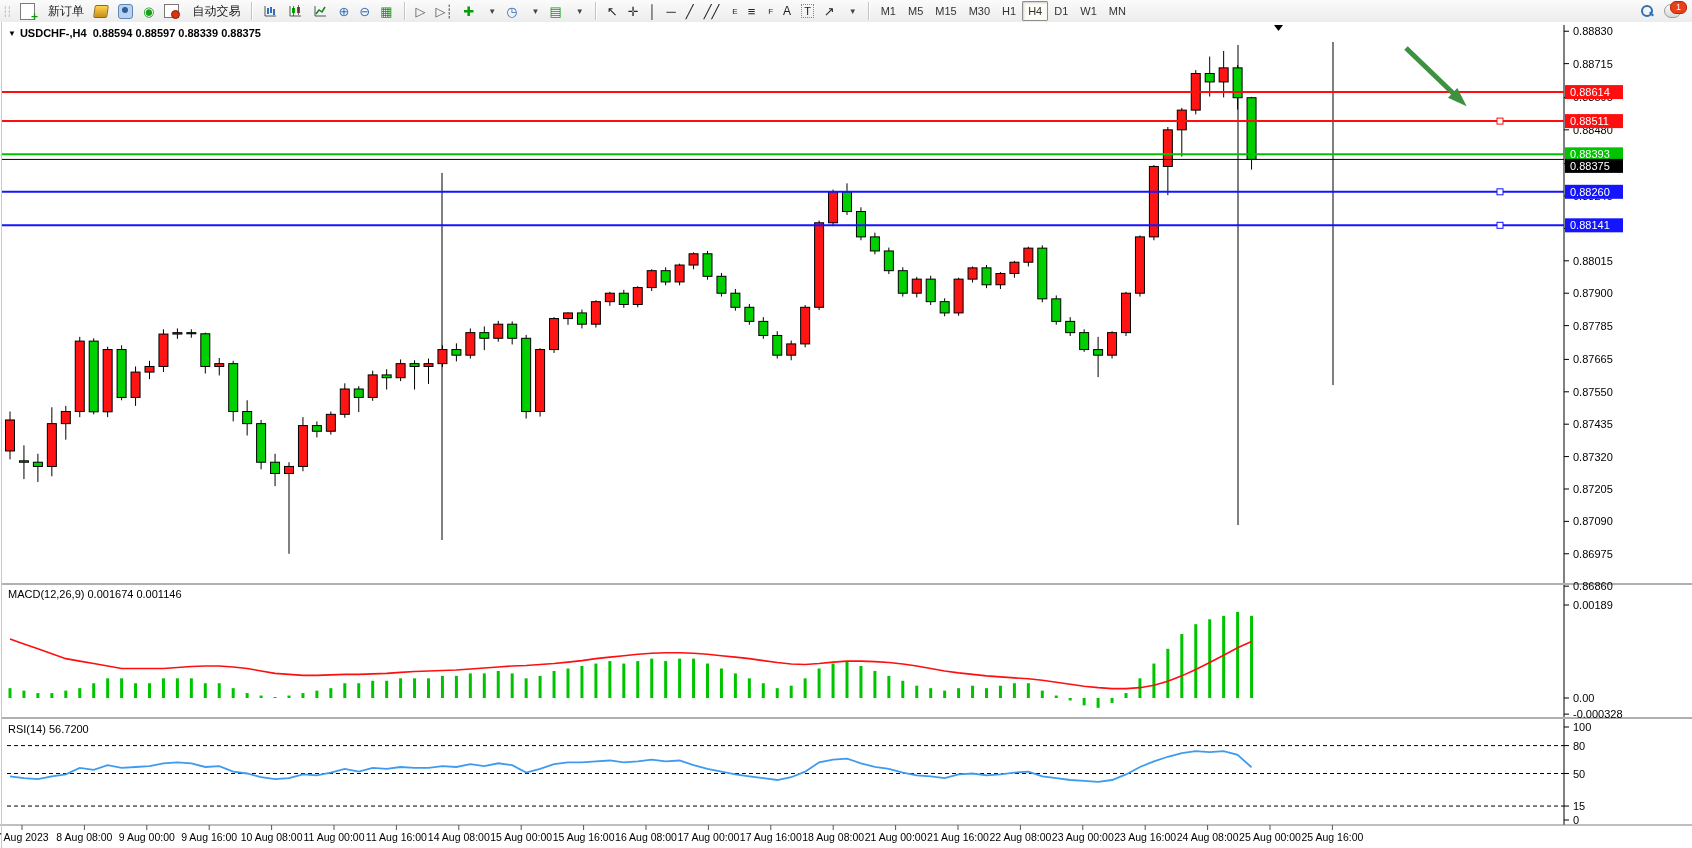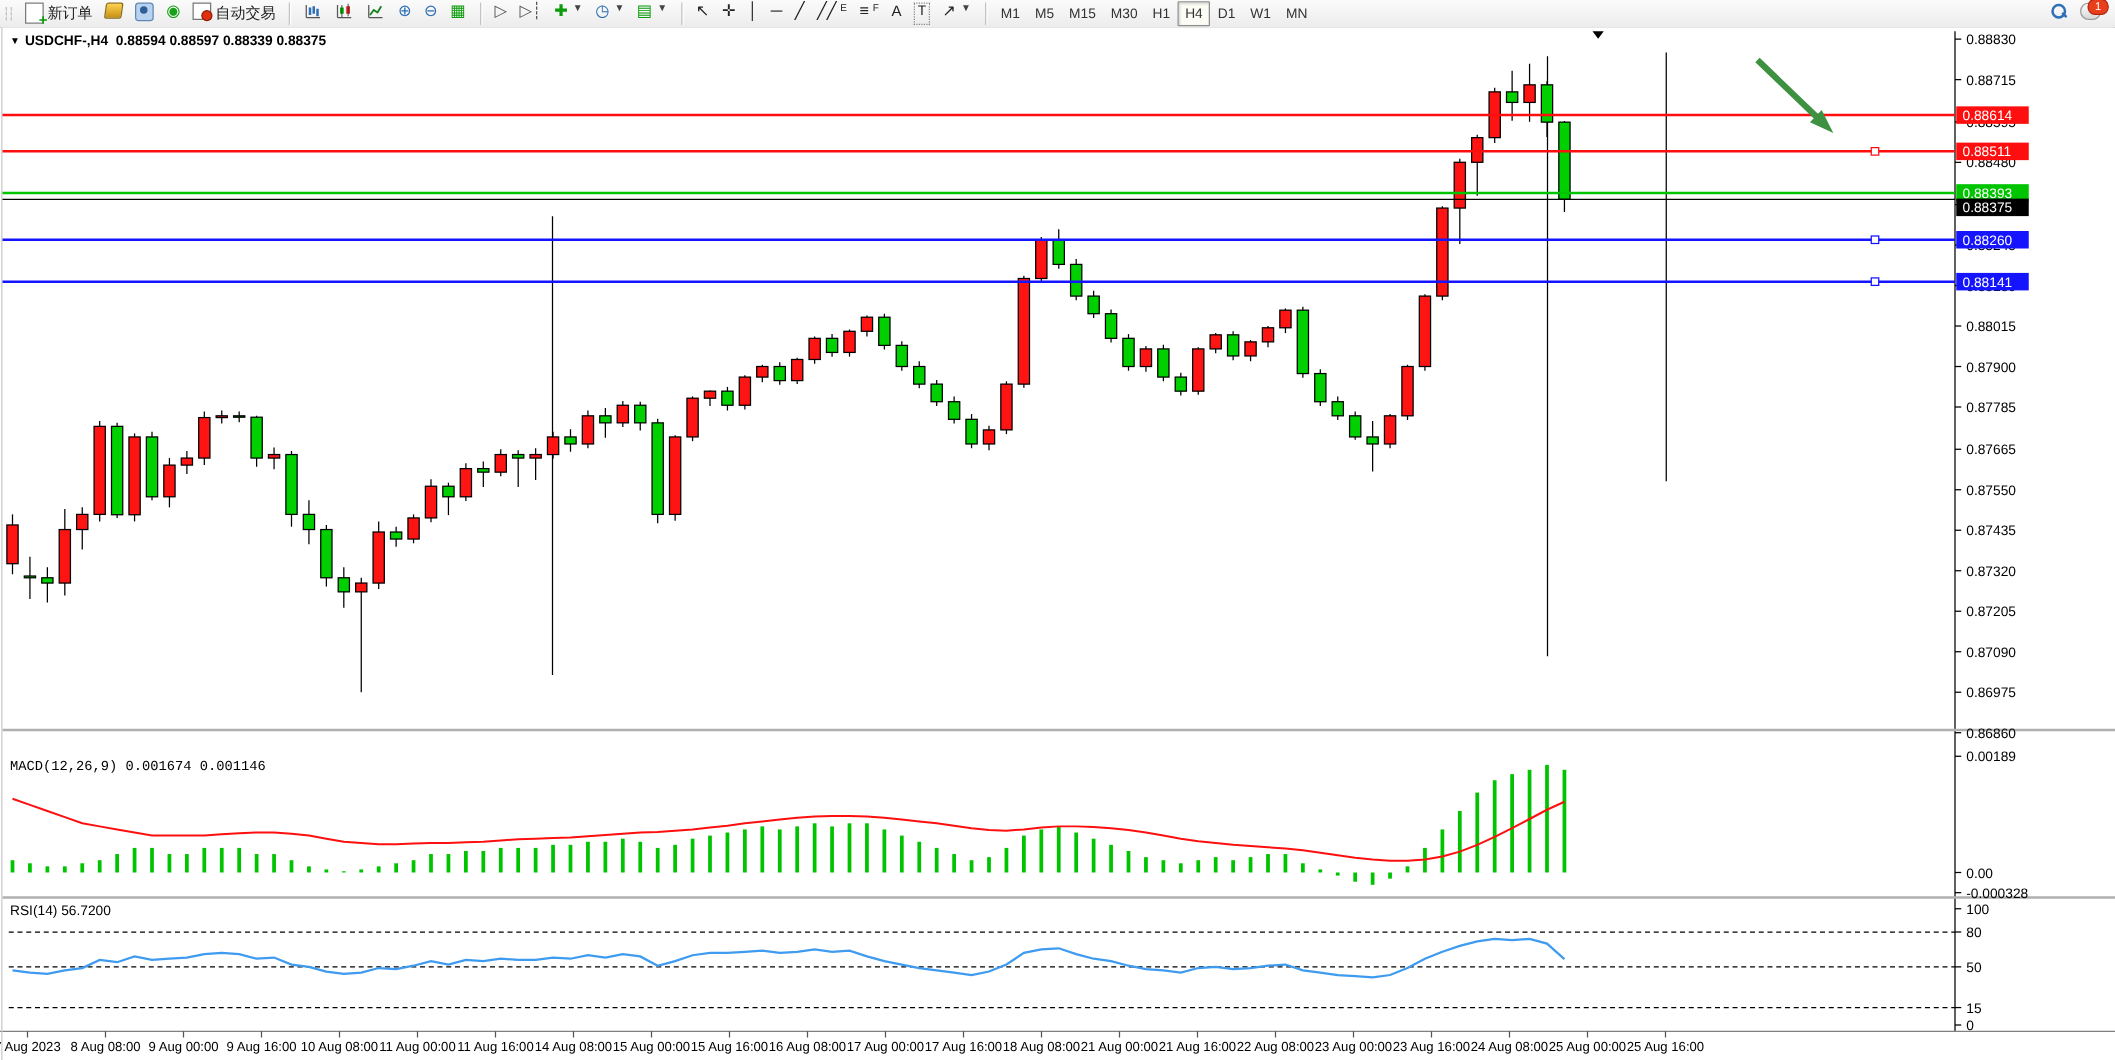--- a/index.html
+++ b/index.html
@@ -5,21 +5,21 @@
   html,body{margin:0;padding:0;background:#d4d0c8;}
   body{width:1692px;height:848px;overflow:hidden;position:relative;
        font-family:"Liberation Sans","DejaVu Sans",sans-serif;-webkit-font-smoothing:antialiased;}
   
   .toolbar{position:absolute;top:0;left:0;width:1692px;height:22px;
     background:linear-gradient(#fbfbfb,#ececec);border-bottom:1px solid #9a9a9a;
     display:flex;align-items:center;font-size:12px;color:#222;white-space:nowrap;}
   .tgroup{display:flex;align-items:center;height:22px;padding:0 3px;}
   .grip{color:#b6b6b6;font-size:10px;padding:0 2px;letter-spacing:-2px;}
   .sep{width:1px;height:18px;background:#c3c3c3;margin:0 3px;box-shadow:1px 0 0 #fff;}
-  .tbtn{display:flex;gap:3px;padding:1px 4px;height:18px;
+  .tbtn{display:flex;align-items:center;gap:13px;padding:1px 4px;height:18px;
     border:1px solid transparent;border-radius:2px;cursor:default;}
   .tbtn .glyph{font-size:13px;line-height:13px;}
   .caret{font-size:8px;color:#444;margin-left:1px;}
   .tf{padding:1px 5px;height:16px;line-height:16px;font-size:11px;color:#333;
       border:1px solid transparent;border-radius:1px;}
   .tf.active{border:1px solid #8e8e8e;background:#fdfdf6;box-shadow:inset 1px 1px 2px #cfcfcf;}
   .mini-doc{width:13px;height:15px;background:#fff;border:1px solid #7c7c7c;position:relative;}
   .mini-doc::after{content:"+";position:absolute;right:-4px;bottom:-5px;color:#0a9c0a;font-weight:bold;font-size:12px;}
   .bucket{width:12px;height:11px;background:linear-gradient(#ffd24d,#c79114);border:1px solid #8a6a10;border-radius:2px;transform:skewX(-8deg);}
   .person{width:13px;height:13px;border-radius:3px;background:#b9d2ef;border:1px solid #5f87b5;position:relative;}
@@ -36,21 +36,21 @@
   .bubble{width:15px;height:12px;background:linear-gradient(#fdfdfd,#d8d8d8);border:1px solid #9a9a9a;border-radius:7px;position:relative;margin-right:6px;}
   .badge{position:absolute;top:-4px;right:-7px;min-width:11px;height:11px;background:#e8401c;border:1px solid #b22408;
     border-radius:6px;color:#fff;font-size:9px;line-height:11px;text-align:center;padding:0 2px;}
   
   .chartwrap{position:absolute;top:22px;left:0;width:1692px;height:826px;background:#fff;
      border-left:1px solid #9a9a9a;border-right:1px solid #9a9a9a;box-sizing:border-box;}
   #chart-svg{position:absolute;top:22px;left:0;}
   .overlay-label{position:absolute;font-size:11px;color:#000;z-index:5;}
   .sym-title{top:27px;left:8px;font-weight:bold;}
   .sym-title .tri{font-size:8px;vertical-align:1px;margin-right:4px;}
-  .macd-label{top:608px;left:8px;font-family:Liberation Mono, monospace;}
+  .macd-label{top:588px;left:8px;}
   .rsi-label{top:723px;left:8px;text-align:right;}
 </style>
 </head>
 <body>
 
 <div class="toolbar">
   <span class="grip">┆┆</span>
   <div class="tgroup">
     <div class="tbtn">
       <span class="mini-doc"></span>

